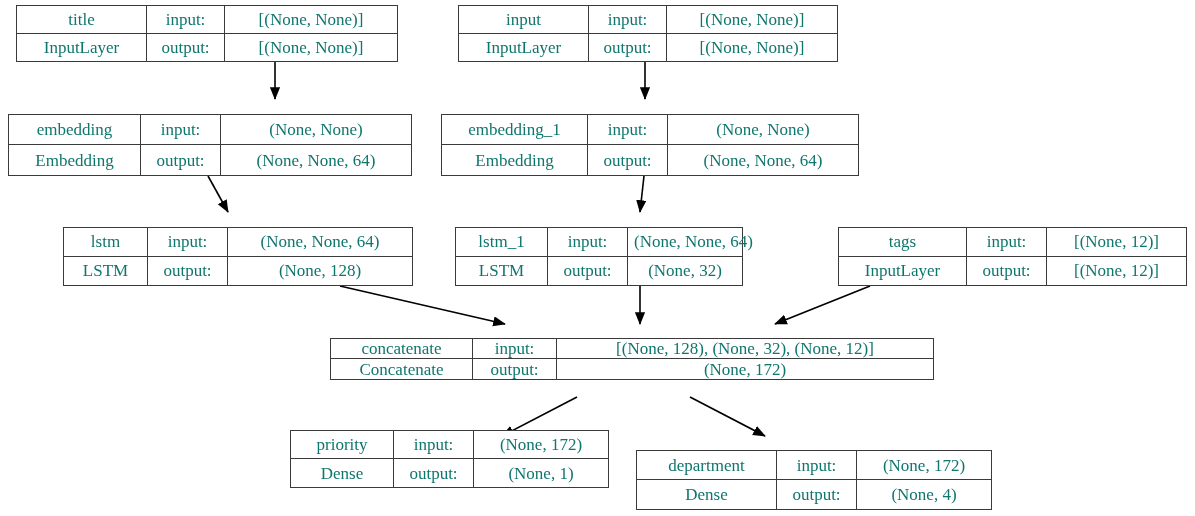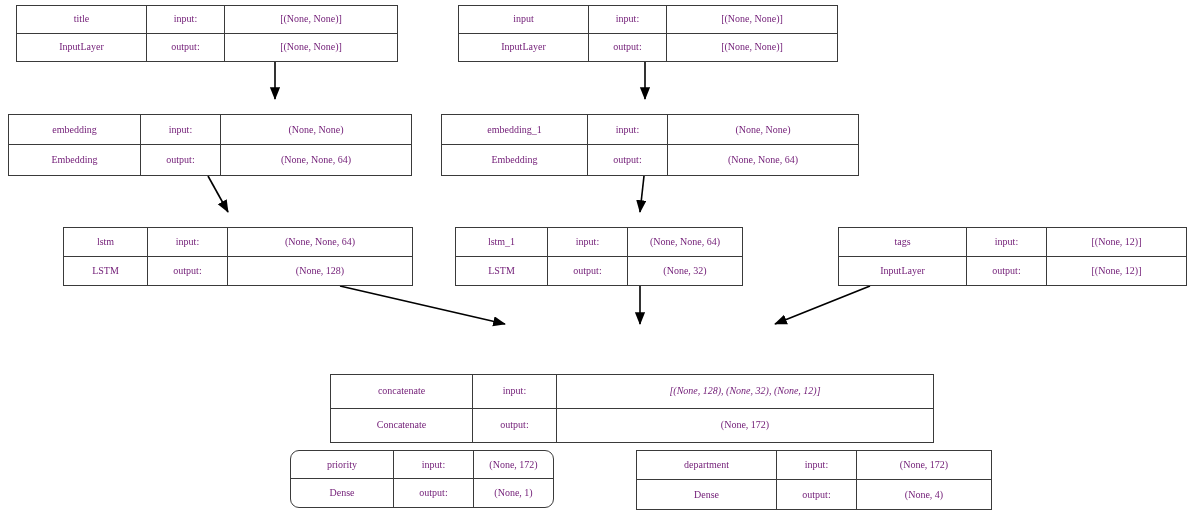--- a/index.html
+++ b/index.html
@@ -38,22 +38,22 @@
     box-sizing: border-box;
   }
   .node-row.row-top {
     border-bottom: 1.4px solid #3a3a3a;
   }
   .cell {
     box-sizing: border-box;
     display: flex;
     align-items: center;
     justify-content: center;
-    font-size: 10px;
-    color: #701a75;
+    font-size: 17px;
+    color: #0f766e;
     line-height: 1;
     white-space: nowrap;
     padding: 0 6px;
   }
   .cell-name {
     border-right: 1.4px solid #3a3a3a;
   }
   .cell-io {
     border-right: 1.4px solid #3a3a3a;
   }
@@ -160,33 +160,33 @@
           <div class="cell cell-name" style="width: 128px; flex: 0 0 128px; border-right-color: rgb(58, 58, 58);">tags</div>
           <div class="cell cell-io" style="width: 80px; flex: 0 0 80px; border-right-color: rgb(58, 58, 58);">input:</div>
           <div class="cell cell-shape" style="flex: 1 1 auto;">[(None, 12)]</div>
         </div>
         <div class="node-row row-bottom">
           <div class="cell cell-name" style="width: 128px; flex: 0 0 128px; border-right-color: rgb(58, 58, 58);">InputLayer</div>
           <div class="cell cell-io" style="width: 80px; flex: 0 0 80px; border-right-color: rgb(58, 58, 58);">output:</div>
           <div class="cell cell-shape" style="flex: 1 1 auto;">[(None, 12)]</div>
         </div>
       </div>
-      <div class="node" style="left: 330px; top: 338px; width: 604px; height: 69px; border-color: rgb(58, 58, 58); margin-top: 36px;">
+      <div class="node" style="left: 330px; top: 338px; width: 604px; height: 42px; border-color: rgb(58, 58, 58);">
         <div class="node-row row-top">
           <div class="cell cell-name" style="width: 142px; flex: 0 0 142px; border-right-color: rgb(58, 58, 58);">concatenate</div>
           <div class="cell cell-io" style="width: 84px; flex: 0 0 84px; border-right-color: rgb(58, 58, 58);">input:</div>
-          <div class="cell cell-shape" style="flex: 1 1 auto; font-style: italic;">[(None, 128), (None, 32), (None, 12)]</div>
+          <div class="cell cell-shape" style="flex: 1 1 auto;">[(None, 128), (None, 32), (None, 12)]</div>
         </div>
         <div class="node-row row-bottom">
           <div class="cell cell-name" style="width: 142px; flex: 0 0 142px; border-right-color: rgb(58, 58, 58);">Concatenate</div>
           <div class="cell cell-io" style="width: 84px; flex: 0 0 84px; border-right-color: rgb(58, 58, 58);">output:</div>
           <div class="cell cell-shape" style="flex: 1 1 auto;">(None, 172)</div>
         </div>
       </div>
-      <div class="node" style="left: 290px; top: 450px; width: 264px; height: 58px; border-color: rgb(58, 58, 58); border-radius: 9px;">
+      <div class="node" style="left: 290px; top: 430px; width: 319px; height: 58px; border-color: rgb(58, 58, 58);">
         <div class="node-row row-top">
           <div class="cell cell-name" style="width: 103px; flex: 0 0 103px; border-right-color: rgb(58, 58, 58);">priority</div>
           <div class="cell cell-io" style="width: 80px; flex: 0 0 80px; border-right-color: rgb(58, 58, 58);">input:</div>
           <div class="cell cell-shape" style="flex: 1 1 auto;">(None, 172)</div>
         </div>
         <div class="node-row row-bottom">
           <div class="cell cell-name" style="width: 103px; flex: 0 0 103px; border-right-color: rgb(58, 58, 58);">Dense</div>
           <div class="cell cell-io" style="width: 80px; flex: 0 0 80px; border-right-color: rgb(58, 58, 58);">output:</div>
           <div class="cell cell-shape" style="flex: 1 1 auto;">(None, 1)</div>
         </div>

